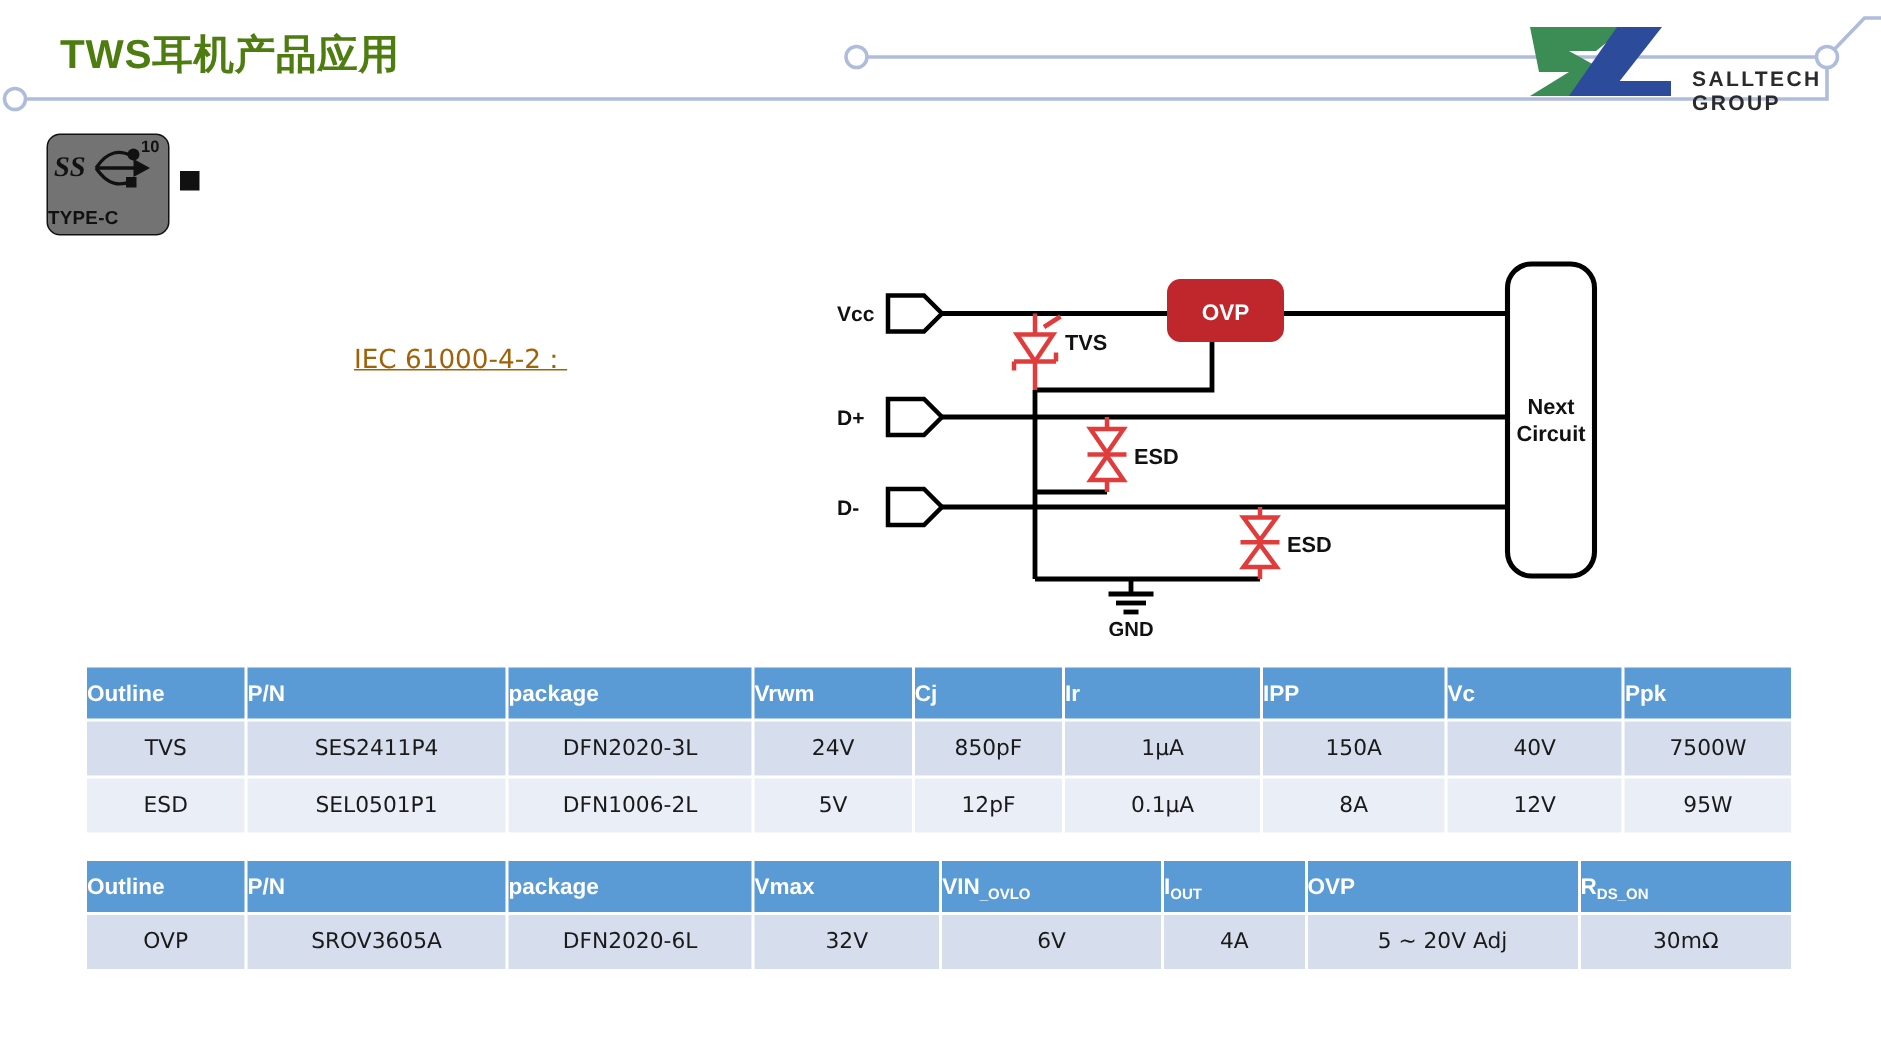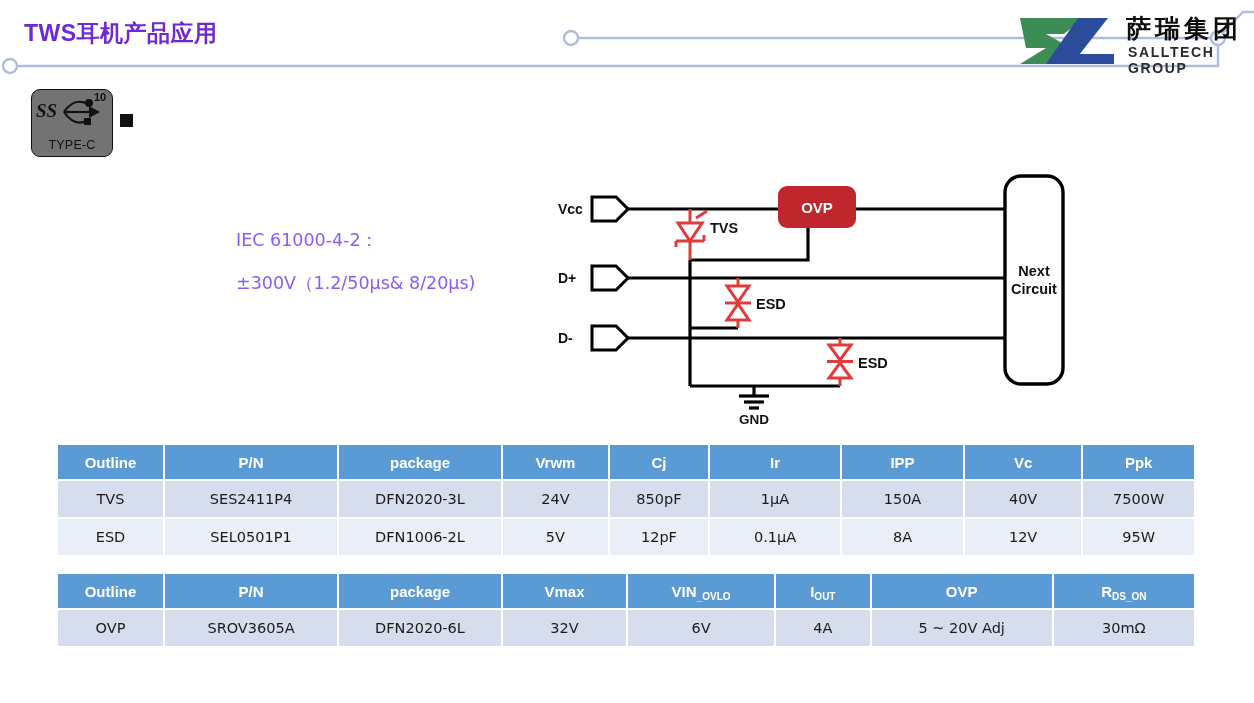--- a/index.html
+++ b/index.html
@@ -8,22 +8,22 @@
     width:1254px;height:703px;
     background:#ffffff;
     font-family:"Liberation Sans","DejaVu Sans",sans-serif;
     position:relative;overflow:hidden;
     -webkit-font-smoothing:antialiased;
   }
   .slide{position:absolute;inset:0;}
 
   
   #page-title{
-    position:absolute;left:24px;top:18px;
-    font-size:23px;font-weight:bold;color:#6d28d9;
+    position:absolute;left:40px;top:18px;
+    font-size:27px;font-weight:bold;color:#4d7c0f;
     letter-spacing:.5px;white-space:nowrap;
   }
   #header-deco{position:absolute;left:0;top:0;width:1254px;height:90px;}
 
   #brand-logo{
     position:absolute;left:1016px;top:14px;
     width:226px;height:56px;
   }
   .logo-cn{
     position:absolute;left:110px;top:-2px;
@@ -36,51 +36,52 @@
     letter-spacing:1.6px;
   }
 
   
   #typec-badge{
     position:absolute;left:31px;top:89px;
     width:80px;height:66px;
     border:1.6px solid #111;border-radius:9px;background:#737373;
   }
   .typec-label{
-    position:absolute;left:0;right:0;bottom:4px;text-align:center;
-    font-size:12.5px;font-weight:normal;color:#111;letter-spacing:.2px;
+    position:absolute;left:0;right:0;bottom:4px;
+    font-size:12.5px;font-weight:bold;color:#111;letter-spacing:.2px;
   }
   #bullet-square{
     position:absolute;left:120px;top:114px;
     width:13px;height:13px;background:#111;
   }
   #section-heading{
     position:absolute;left:142px;top:105px;
     font-size:21px;font-weight:bold;color:#111;white-space:nowrap;
     font-family:"Liberation Sans","DejaVu Sans",sans-serif;
   }
 
   
   #iec-block{position:absolute;left:236px;top:228px;}
   .iec-line{
-    font-size:17.5px;color:#8b5cf6;line-height:25px;white-space:nowrap;
+    font-size:17.5px;color:#a16207;line-height:25px;white-space:nowrap;
     font-family:"DejaVu Sans",sans-serif;
+    text-decoration:underline;
   }
   .iec-gap{height:18px;}
 
   
   #circuit{position:absolute;left:550px;top:168px;width:540px;height:256px;}
 
   
   .tbl{position:absolute;border-collapse:collapse;table-layout:fixed;}
   #table-tvs-esd{left:56px;top:443px;width:1140px;}
   #table-ovp{left:56px;top:572px;width:1140px;}
   .tbl th{
     background:#5B9BD5;color:#ffffff;font-size:15px;font-weight:bold;
-    height:34px;text-align:center;border:2px solid #ffffff;
+    height:34px;text-align:left;border:2px solid #ffffff;
     padding:0;white-space:nowrap;
   }
   .tbl td{
     font-size:14.5px;color:#1a1a1a;height:36px;text-align:center;
     border:2px solid #ffffff;padding:0;white-space:nowrap;
     font-family:"DejaVu Sans",sans-serif;
   }
   .tbl tr.r-odd td{background:#D6DEEE;}
   .tbl tr.r-even td{background:#EAEEF7;}
   .tbl th sub{font-size:10px;font-weight:bold;vertical-align:baseline;position:relative;top:3px;}
@@ -101,21 +102,20 @@
   </svg>
 
   <div id="page-title">TWS耳机产品应用</div>
 
   <div id="brand-logo">
     <svg width="104" height="54" viewBox="0 0 104 54">
       <path d="M4 4 L68 4 L48 20 L30 20 L48 30 L66 30 L38 50 L4 50 L30 34 L10 34 L4 4 Z" fill="#3C8C56"></path>
       <path d="M62 4 L92 4 L56 50 L30 50 Z" fill="#2C4B9B"></path>
       <path d="M60 40 L98 40 L98 50 L54 50 Z" fill="#2C4B9B"></path>
     </svg>
-    <div class="logo-cn">萨瑞集团</div>
     <div class="logo-en">SALLTECH GROUP</div>
   </div>
 
   <div id="typec-badge">
     <svg width="78" height="48" viewBox="0 0 78 48">
       <text x="4" y="27" font-family="Liberation Serif, serif" font-style="italic" font-size="19" font-weight="bold" fill="#111">SS</text>
       <path d="M32 22 C 40 10, 48 10, 56 14" stroke="#111" stroke-width="2.2" fill="none"></path>
       <path d="M32 22 C 40 34, 48 34, 55 31" stroke="#111" stroke-width="2.2" fill="none"></path>
       <path d="M32 22 L 60 22" stroke="#111" stroke-width="2.2" fill="none"></path>
       <path d="M57 16 L 68 22 L 57 28 Z" fill="#111"></path>
@@ -124,21 +124,20 @@
       <text x="62" y="11" font-family="Liberation Sans, sans-serif" font-size="11" font-weight="bold" fill="#111">10</text>
     </svg>
     <div class="typec-label">TYPE-C</div>
   </div>
 
   <div id="bullet-square"></div>
 
   <div id="iec-block">
     <div class="iec-line">IEC 61000-4-2：</div>
     <div class="iec-gap"></div>
-    <div class="iec-line">±300V（1.2/50μs&amp; 8/20μs)</div>
   </div>
 
   <svg id="circuit" viewBox="0 0 540 256" width="540" height="256">
 
     <g stroke="#000000" stroke-width="3.2" fill="none">
       <path d="M 74 41 L 455 41"></path>
       <path d="M 74 110 L 455 110"></path>
       <path d="M 74 170 L 455 170"></path>
 
       <path d="M 140 92 L 140 218"></path>

